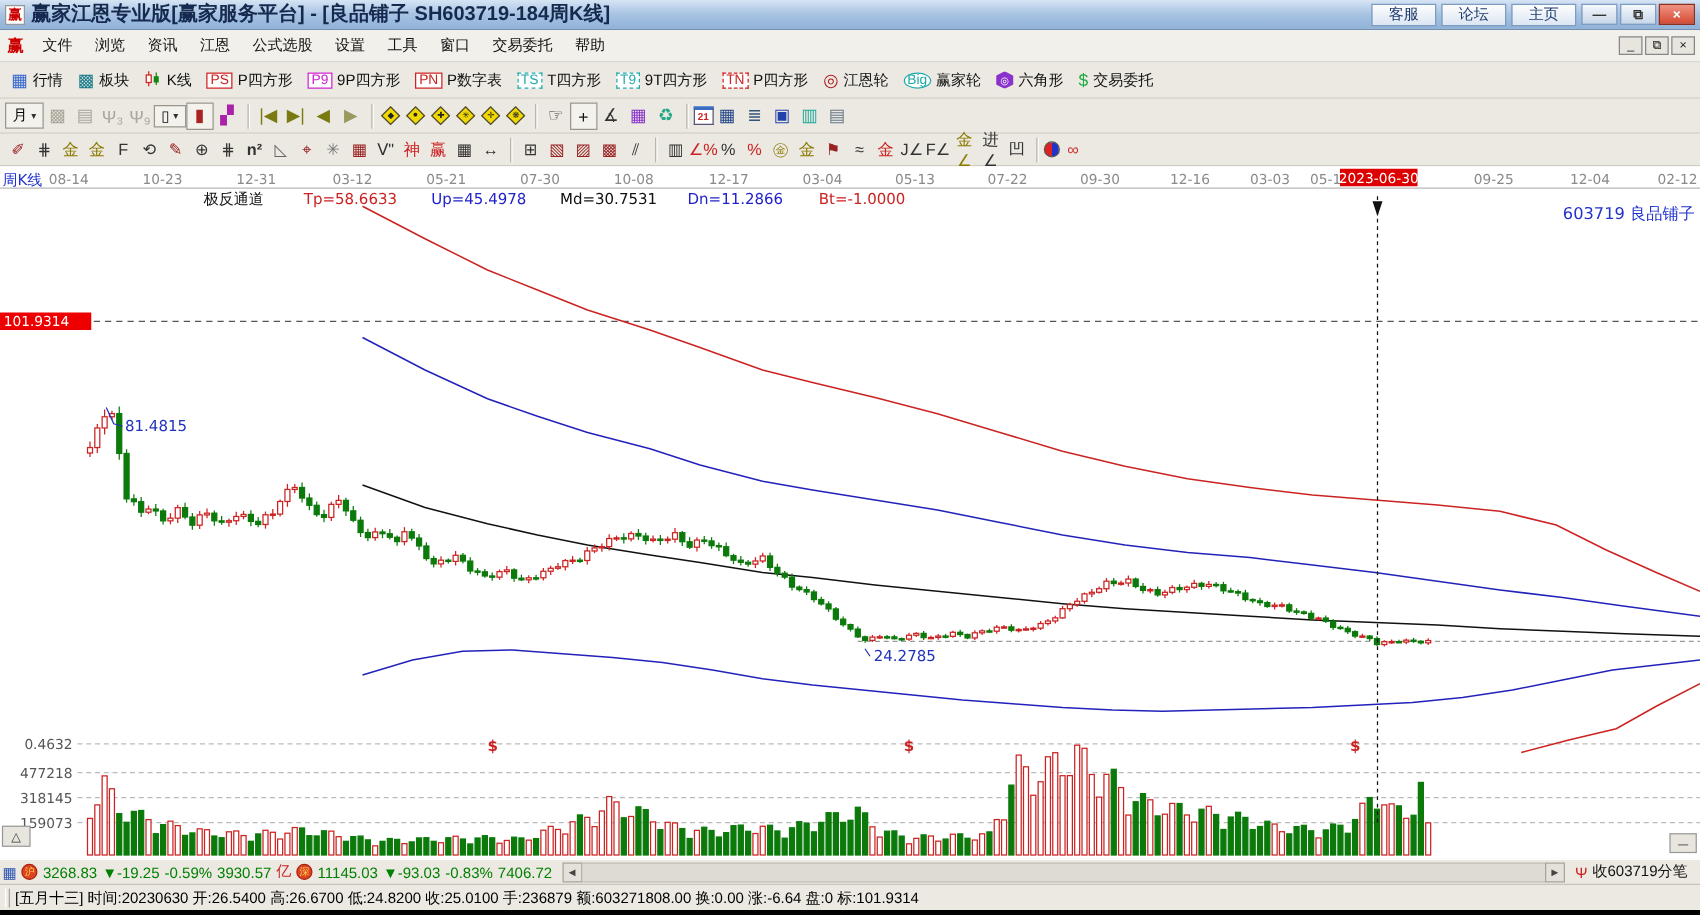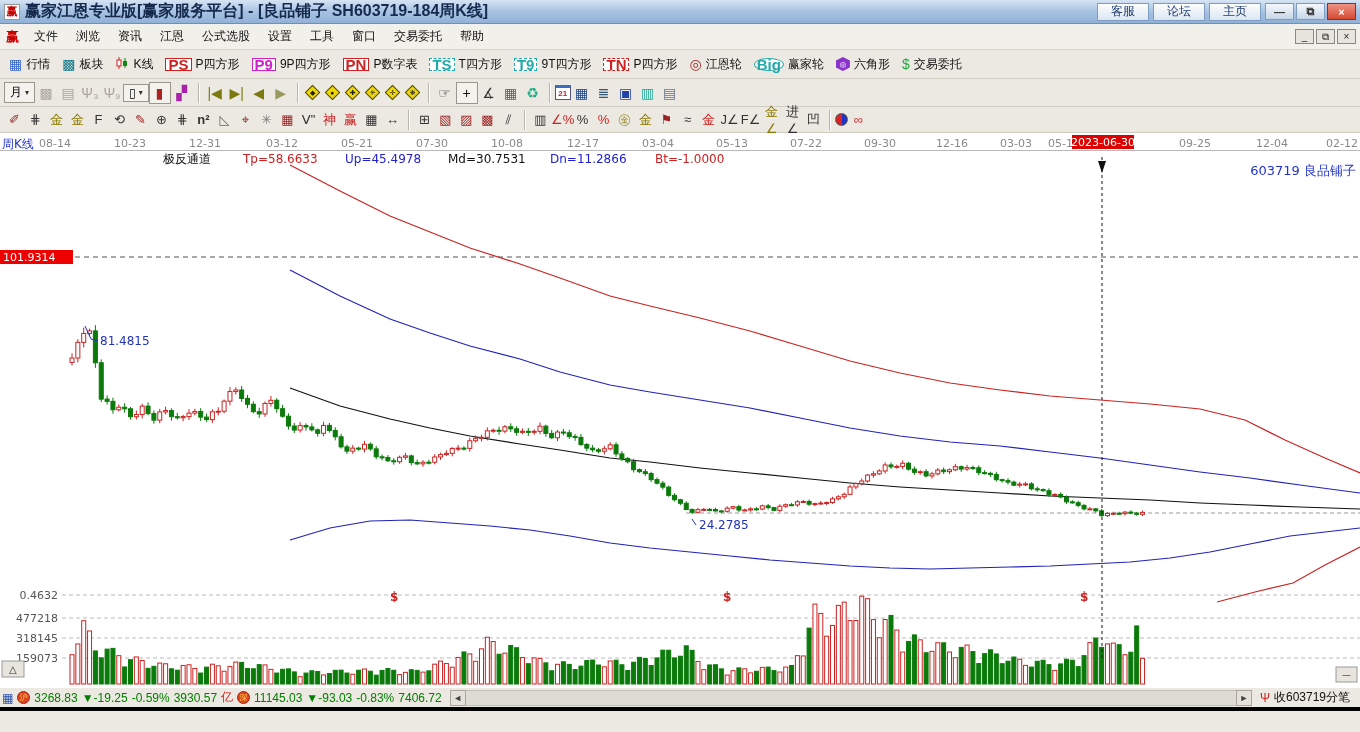--- a/index.html
+++ b/index.html
@@ -28,21 +28,21 @@
   .child-btn { width:19px; height:15px; border:1px solid #888; background:#e8e5de; color:#222;
     display:flex; align-items:center; justify-content:center; font-size:10px; margin-left:2px; }
 
   
   .tb { display:flex; align-items:center; background:#ece9e2; border-bottom:1px solid #cfccc2; padding:0 4px; }
   .tb1 { height:29px; gap:2px; }
   .tb2 { height:28px; }
   .tb3 { height:26px; }
   .tbi { display:inline-flex; align-items:center; gap:4px; padding:2px 5px; color:#111; white-space:nowrap; }
   .gicon { font-size:14px; line-height:14px; }
-  .badge { font-size:15px; font-weight:bold; padding:1px 2px; border:1px solid; line-height:9px; background:#fff; }
+  .badge { font-size:11px; font-weight:normal; padding:1px 2px; border:1px solid; line-height:9px; background:#fff; }
   .badge.dash { border-style:dashed; }
   .badge.round { border-radius:50%; }
   .hexi { width:14px; height:14px; background:#8a33cc; clip-path:polygon(50% 0,100% 25%,100% 75%,50% 100%,0 75%,0 25%);
     display:flex; align-items:center; justify-content:center; color:#fff; font-size:8px; }
   .sep { width:1px; height:20px; background:#b9b5ab; margin:0 5px; box-shadow:1px 0 0 #fff; }
   .ico { width:22px; height:22px; display:inline-flex; align-items:center; justify-content:center; font-size:14px; }
   .ico.dim { color:#aaa69c; }
   .ico.framed { border:1px solid #9a968c; background:#f4f2ec; }
   .dia { width:20px; height:20px; display:inline-flex; align-items:center; justify-content:center; }
   .dia .d1 { width:11px; height:11px; background:#f0d800; border:1px solid #444; transform:rotate(45deg);
@@ -920,14 +920,18 @@
       <span class="hs-btn">◄</span>
       <span class="hs-track"></span>
       <span class="hs-btn">►</span>
     </span>
     <span class="net">
       <span class="ant">Ψ</span>
       <span>收603719分笔</span>
     </span>
   </div>
 
+  <div class="statusbar">
+    <span class="grip"></span>
+    <span>[五月十三] 时间:20230630 开:26.5400 高:26.6700 低:24.8200 收:25.0100 手:236879 额:603271808.00 换:0.00 涨:-6.64 盘:0 标:101.9314</span>
+  </div>
   <div class="blackstrip"></div>
 </div>
 
 </body></html>

